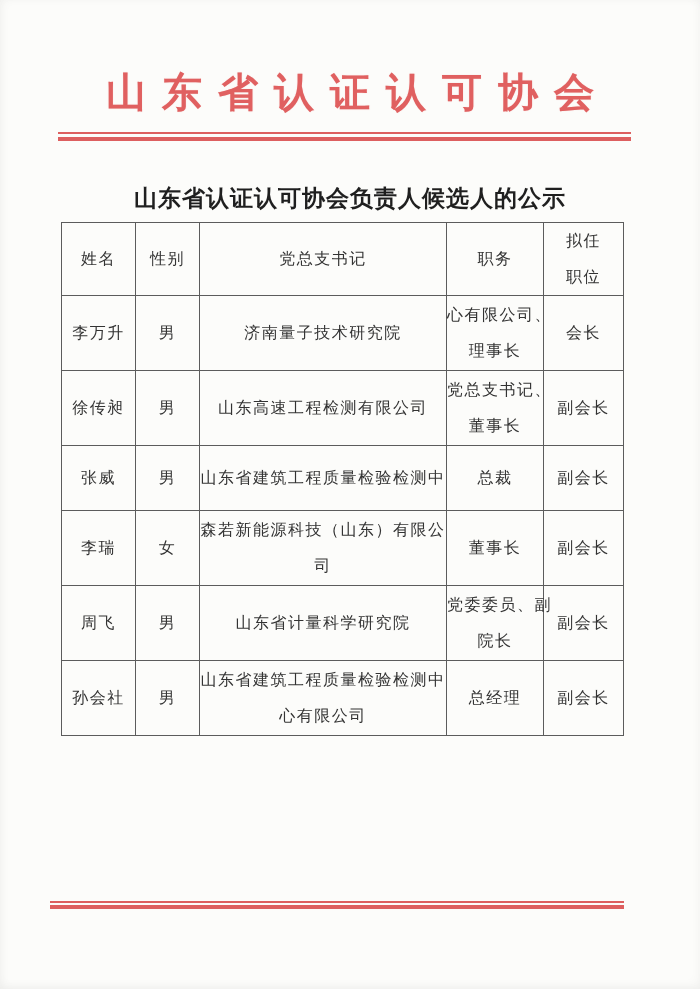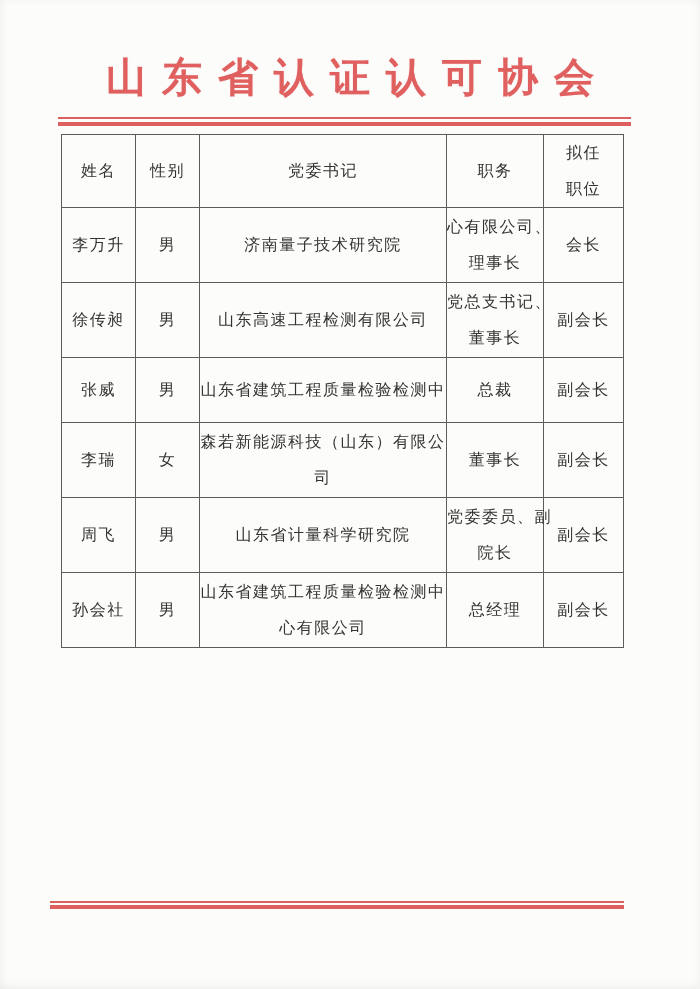--- a/index.html
+++ b/index.html
@@ -12,21 +12,21 @@
     width:700px;
     height:989px;
     margin:0 auto;
     background:#fcfcfa;
     box-shadow:inset 3px 0 8px rgba(0,0,0,0.035), inset -2px -4px 10px rgba(0,0,0,0.03);
     overflow:hidden;
     color:#2e2e2e;
   }
   
   .letterhead{
-    padding-top:51px;
+    padding-top:66px;
     text-align:center;
   }
   .org-name{
     font-size:40px;
     font-weight:bold;
     color:#e06060;
     letter-spacing:16px;
     text-indent:16px;
     line-height:54px;
     text-shadow:0 0 1px rgba(224,96,96,0.35);
@@ -96,35 +96,36 @@
 </head>
 <body>
 
 <div class="page">
 
   <div class="letterhead">
     <div class="org-name">山东省认证认可协会</div>
   </div>
   <div class="red-rule"></div>
 
+  <div class="doc-title">山东省认证认可协会负责人候选人的公示</div>
 
 
   <table class="candidates">
     <colgroup>
       <col style="width:74px">
       <col style="width:64px">
       <col style="width:247px">
       <col style="width:97px">
       <col style="width:80px">
     </colgroup>
     <tbody>
       <tr class="h72">
         <th>姓名</th>
         <th>性别</th>
-        <th>党委书记</th>
+        <th>党总支书记</th>
         <th>职务</th>
         <th>拟任
 职位</th>
       </tr>
       <tr class="h75">
         <td>李万升</td>
         <td>男</td>
         <td>济南量子技术研究院</td>
         <td>心有限公司、
 理事长</td>

